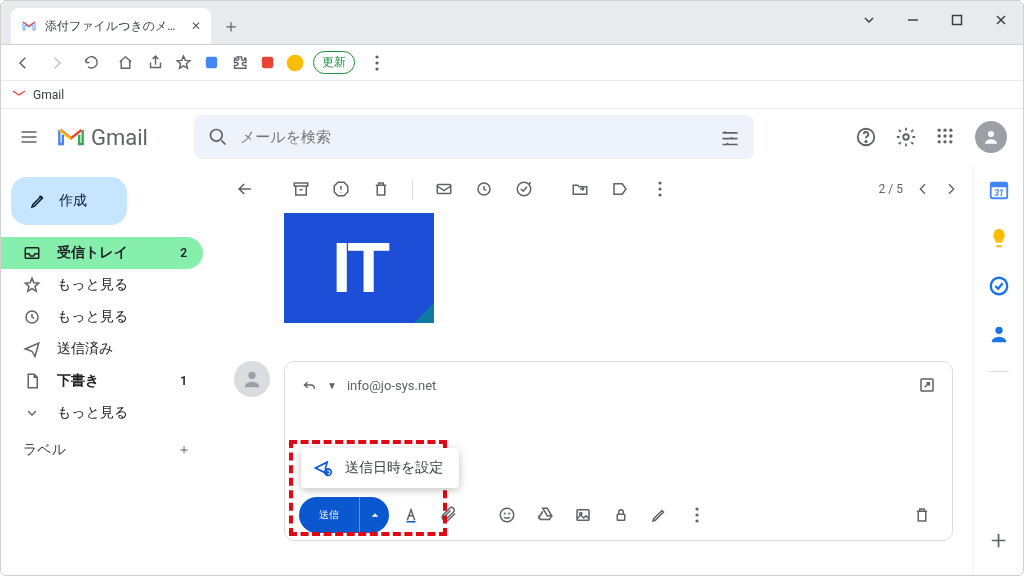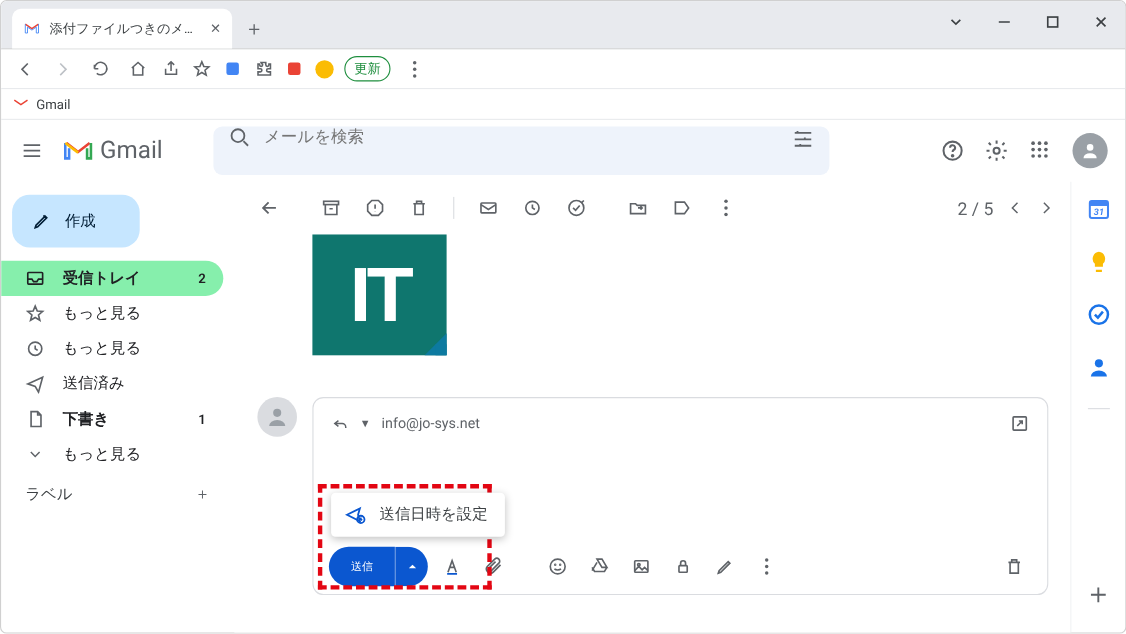--- a/index.html
+++ b/index.html
@@ -29,44 +29,44 @@
   .menu-dots { width:28px; height:28px; display:flex;align-items:center;justify-content:center; color:#5f6368; }
 
   .chrome-bookmarks { height:28px; display:flex; align-items:center; padding:0 10px; gap:6px; border-bottom:1px solid #e8eaed; font-size:12px; color:#3c4043; }
 
   
   .gmail { height: calc(576px - 44px - 36px - 28px); display:flex; flex-direction:column; }
   .gmail-header { height:56px; display:flex; align-items:center; padding:0 16px; gap:16px; }
   .burger { width:24px; height:24px; color:#5f6368; display:flex;align-items:center;justify-content:center; }
   .gmail-logo { display:flex; align-items:center; gap:6px; font-size:22px; color:#5f6368; }
   .gmail-logo svg { width:28px; height:22px; }
-  .search { flex:1; max-width:560px; height:44px; background:#eef3fb; border-radius:8px; display:flex; align-items:flex-start; padding:0 14px; gap:12px; margin-left:30px; }
+  .search { flex:1; max-width:560px; height:44px; background:#eef3fb; border-radius:8px; display:flex; align-items:center; padding:0 14px; gap:12px; margin-left:30px; }
   .search input { border:none; background:transparent; font-size:15px; outline:none; flex:1; }
   .hdr-icons { margin-left:auto; display:flex; align-items:center; gap:18px; color:#5f6368; }
   .hdr-icon { width:22px; height:22px; }
   .avatar-circle { width:32px; height:32px; border-radius:50%; background:#9aa0a6; display:flex;align-items:center;justify-content:center; color:#fff; }
 
   .gmail-body { flex:1; display:flex; overflow:hidden; }
   .sidebar { width:212px; padding-top:8px; }
   .compose-btn { margin:4px 0 12px 10px; background:#c6e6ff; color:#001d35; border-radius:16px; height:48px; width:116px; display:flex; align-items:center; gap:12px; padding:0 18px; font-size:14px; }
   .nav-list { list-style:none; }
   .nav-item { height:32px; display:flex; align-items:center; padding:0 16px 0 22px; gap:16px; font-size:14px; color:#202124; border-radius:0 16px 16px 0; margin-right:10px; }
   .nav-item.active { background:#86efac; font-weight:600; }
   .nav-item .count { margin-left:auto; font-size:12px; }
   .nav-item .icon { width:18px; color:#5f6368; display:flex;align-items:center;justify-content:center; }
   .nav-item.active .icon { color:#202124; }
   .labels-row { display:flex; align-items:center; justify-content:space-between; padding:12px 22px; font-size:14px; color:#3c4043;gap:47px; }
 
   .main { flex:1; display:flex; flex-direction:column; background:#fff; border-left:1px solid transparent; }
   .toolbar { height:48px; display:flex; align-items:center; padding:0 14px; gap:6px; color:#5f6368; }
   .tbar-ic { width:34px; height:34px; display:flex;align-items:center;justify-content:center; }
   .tbar-sep { width:10px; }
-  .pager { margin-left:auto; display:flex; align-items:center; gap:12px; font-size:16px; color:#5f6368; }
+  .pager { margin-left:auto; display:flex; align-items:center; gap:12px; font-size:12px; color:#5f6368; }
   .content { flex:1; padding:0 20px; overflow:hidden; position:relative; }
-  .it-block { width:122px; height:110px; margin-left:50px; position:relative; background:#0f766e; display:flex; align-items:center; justify-content:center; }
+  .it-block { width:150px; height:110px; margin-left:50px; position:relative; background:#1d4ed8; display:flex; align-items:center; justify-content:center; }
   .it-block::after { content:""; position:absolute; right:0; bottom:0; border:10px solid transparent; border-right-color:#0d7aa0; border-bottom-color:#0d7aa0; }
   .it-text { color:#fff; font-size:70px; font-weight:700; letter-spacing:-4px; font-family: Arial, sans-serif; }
 
   .reply-row { display:flex; gap:14px; margin-top:38px; }
   .reply-avatar { width:36px; height:36px; border-radius:50%; background:#dadce0; display:flex;align-items:center;justify-content:center; color:#9aa0a6; }
   .reply-card { flex:1; border:1px solid #dadce0; border-radius:10px; background:#fff; display:flex; flex-direction:column; min-height:180px; position:relative; }
   .reply-top { height:46px; display:flex; align-items:center; padding:0 16px; gap:10px; font-size:13px; color:#5f6368; }
   .reply-top .to { color:#5f6368; }
   .popout { margin-left:auto; color:#5f6368; }
   .reply-body { flex:1; }

